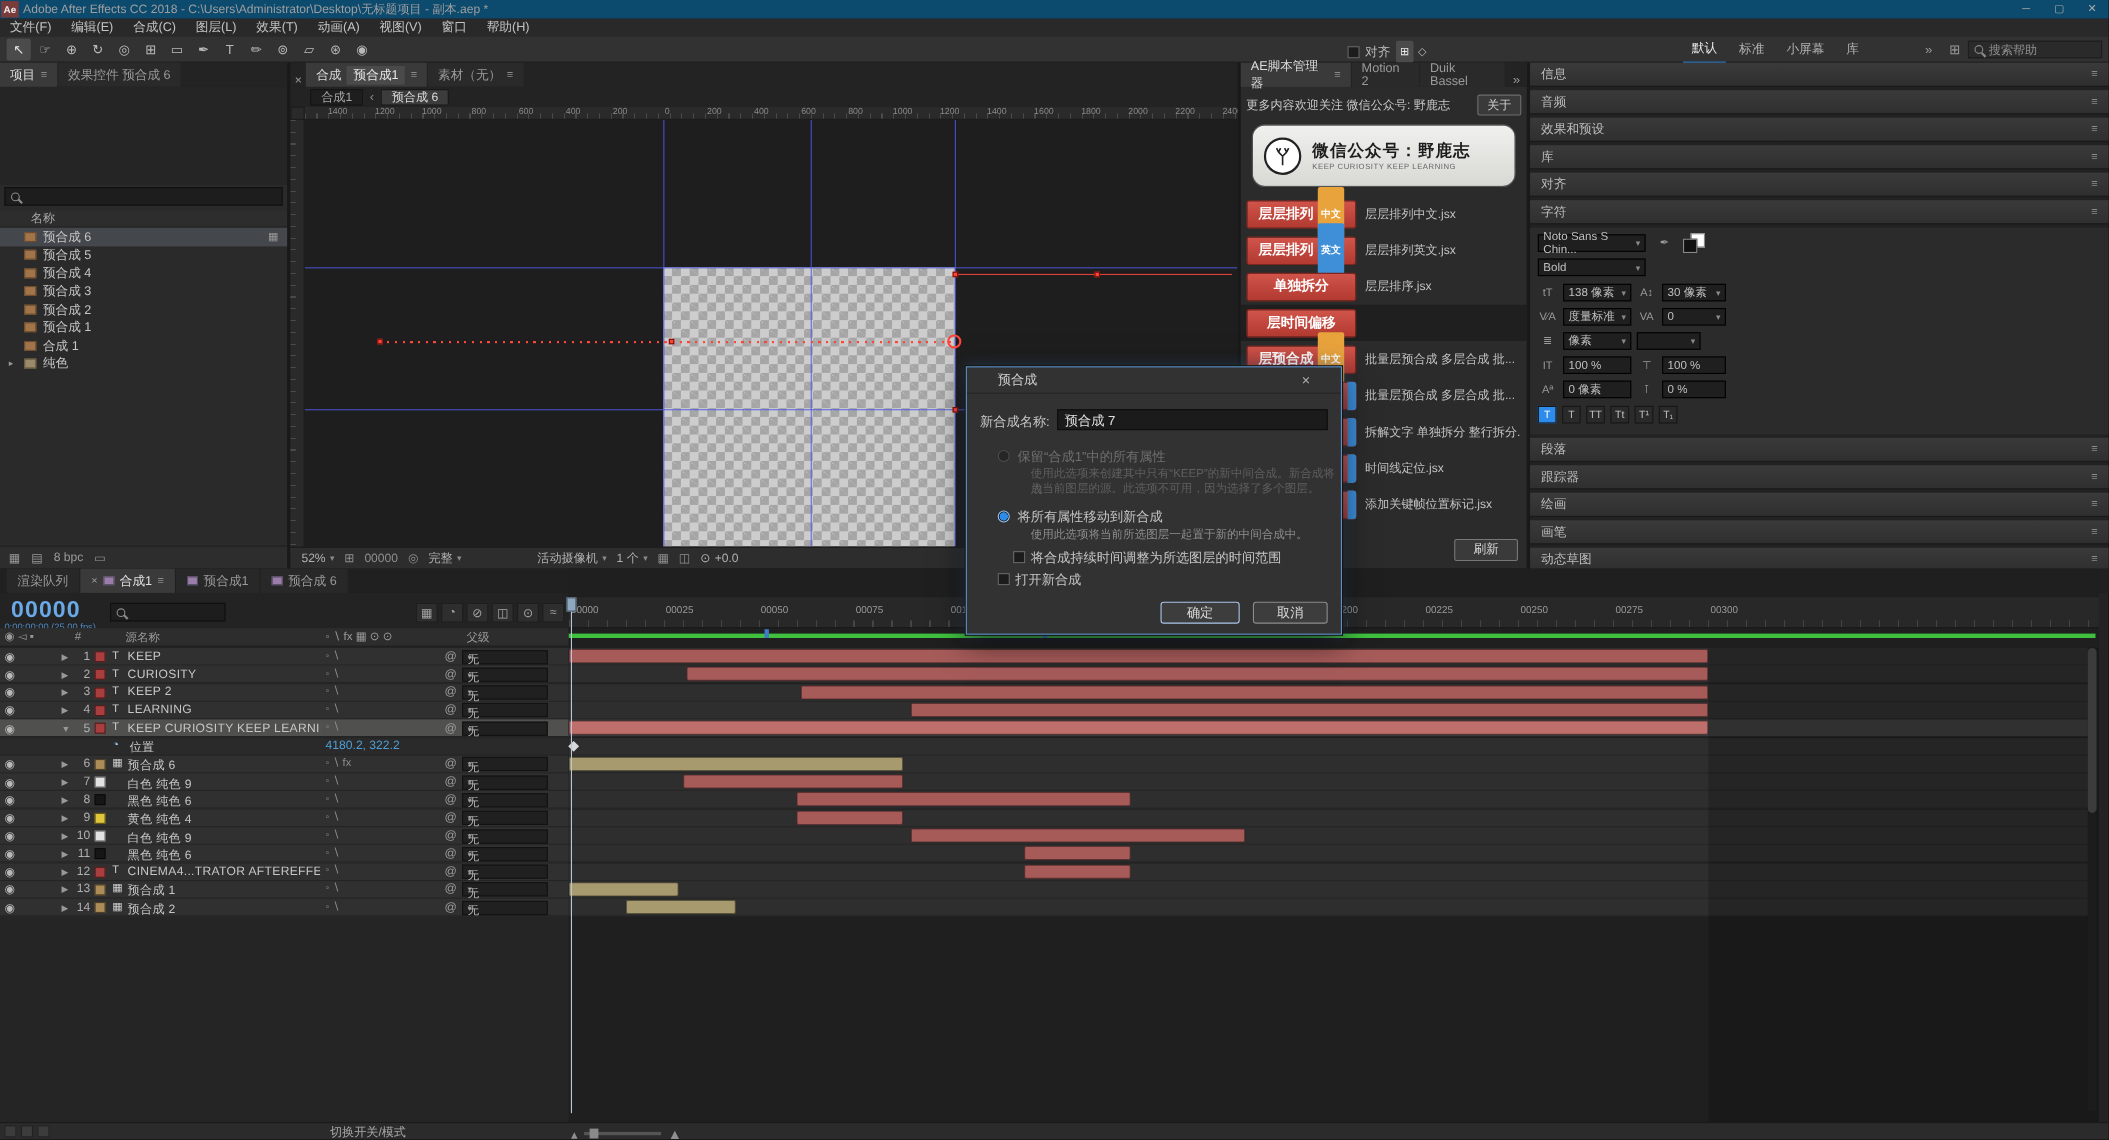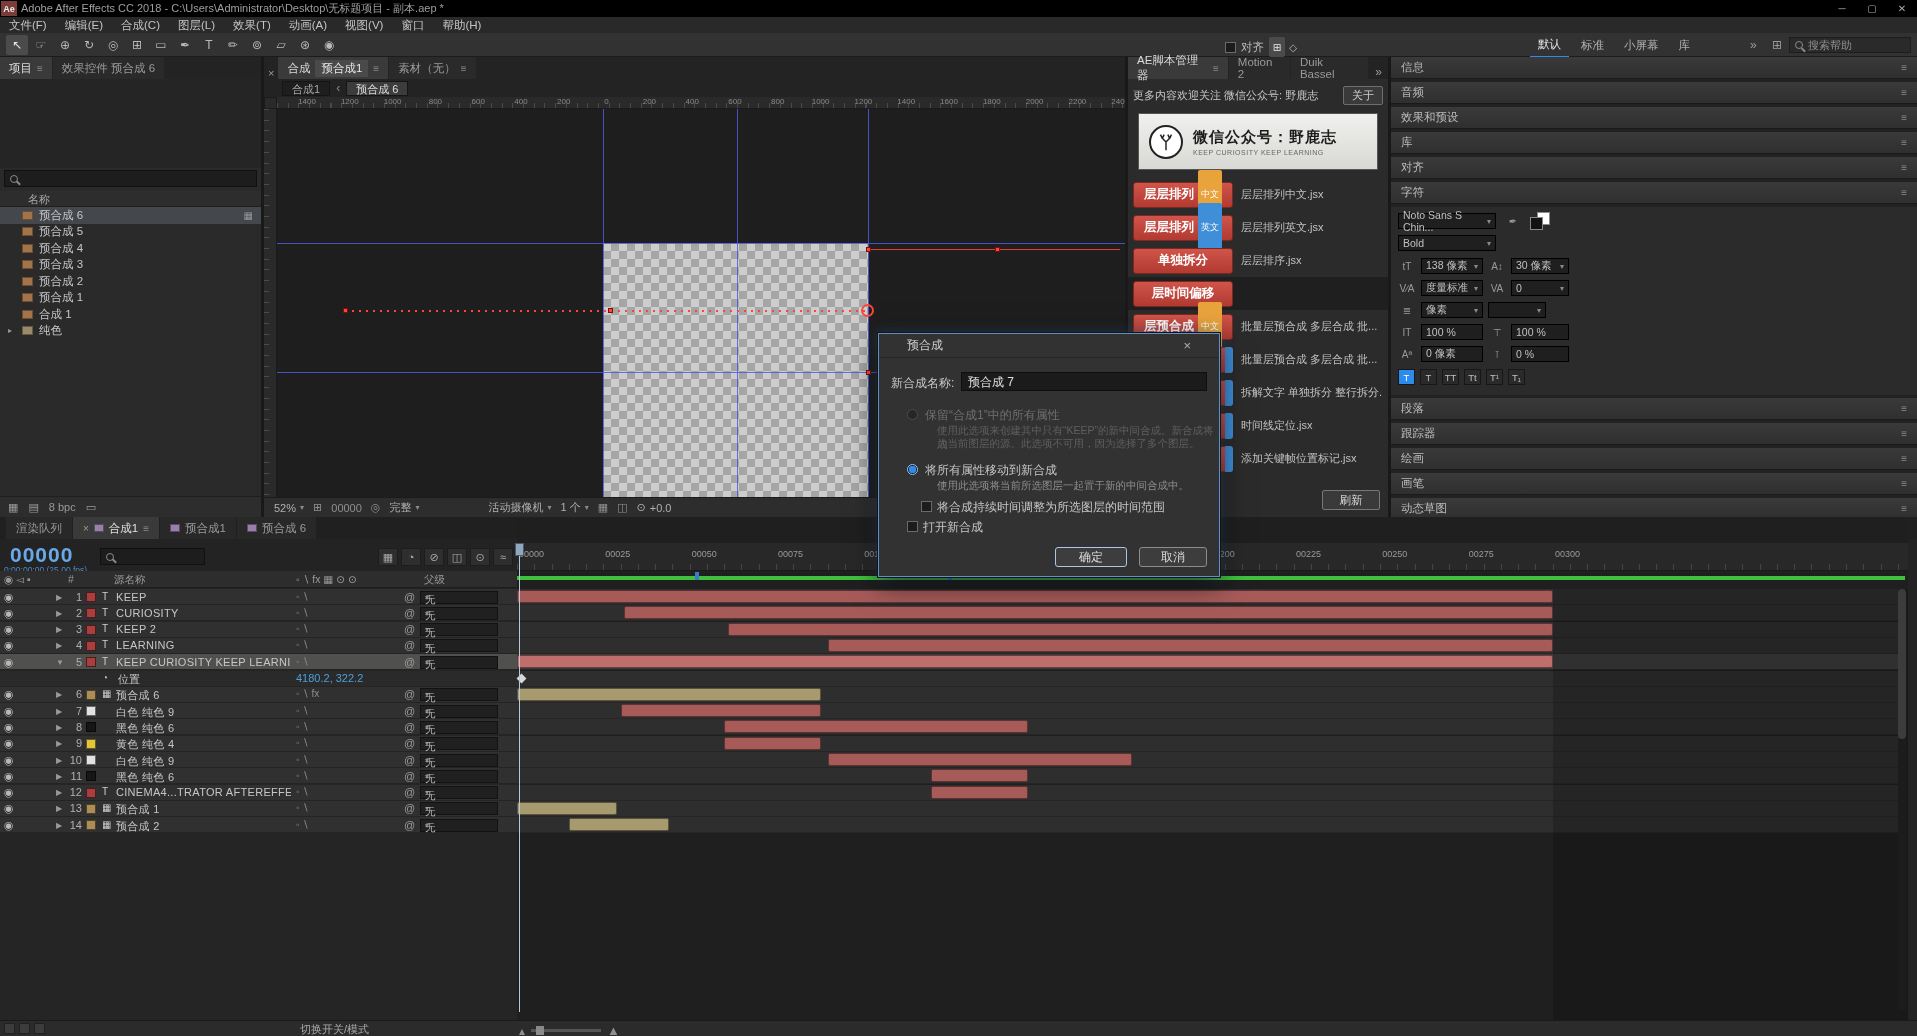--- a/index.html
+++ b/index.html
@@ -1,21 +1,21 @@
 <!DOCTYPE html>
 <html><head>
 <meta charset="utf-8">
 <style>
   *{margin:0;padding:0;box-sizing:border-box}
   body{background:#000}
   #root{position:relative;width:1917px;height:1036px;overflow:hidden;background:#191919;
         font-family:"Liberation Sans","DejaVu Sans",sans-serif;color:#c8c8c8;font-size:12px}
   .abs{position:absolute}
   
-  #titlebar{position:absolute;left:0;top:0;width:1917px;height:17px;background:#000000;display:flex;align-items:center}
+  #titlebar{position:absolute;left:0;top:0;width:1917px;height:17px;background:#0c4a6e;display:flex;align-items:center}
   #app-badge{width:16px;height:15px;background:#7a3b3b;color:#eee;font-size:9px;font-weight:bold;
              display:flex;align-items:center;justify-content:center;margin:0 4px 0 1px}
   #win-title{color:#9f9f9f;font-size:11px}
   #win-controls{margin-left:auto;display:flex}
   #win-controls span{width:30px;text-align:center;color:#aaa;font-size:10px;line-height:17px}
   #menubar{position:absolute;left:0;top:17px;width:1917px;height:16px;background:#292929;display:flex;align-items:center}
   #menu-items{display:flex}
   .menu-item{padding:0 9px;font-size:11.5px;color:#c4c4c4;line-height:16px}
   #toolbar{position:absolute;left:0;top:33px;width:1917px;height:24px;background:#323232;border-bottom:1px solid #1c1c1c}
   #tools{position:absolute;left:6px;top:2px;display:flex;gap:2px}
@@ -83,32 +83,32 @@
   #cp-bottom{position:absolute;left:0;bottom:0;right:0;height:20px;background:#2d2d2d;border-top:1px solid #1b1b1b;
       display:flex;align-items:center;gap:9px;padding:0 10px;color:#9c9c9c;font-size:11px}
   .mini-sel{display:flex;align-items:center;gap:4px;color:#b0b0b0}
   .mini-sel .ham{font-size:8px}
   .cp-ico{color:#8f8f8f;font-size:11px}
   
   #script-panel{position:absolute;left:1128px;top:57px;width:260px;height:460px;background:#2b2b2b}
   #sp-promo{position:absolute;left:5px;top:27px;right:5px;height:22px;display:flex;align-items:center;color:#c8c8c8;font-size:11px}
   #about-btn{margin-left:auto;background:#3a3a3a;border:1px solid #6e6e6e;border-radius:2px;color:#d0d0d0;font-size:11px;padding:1px 8px}
   #sp-banner{position:absolute;left:10px;top:56px;width:240px;height:57px;background:linear-gradient(#f0f0ee,#d8d8d4);
-      border:1px solid #555;border-radius:0;display:flex;align-items:center;gap:10px;padding:0 10px}
+      border:1px solid #555;border-radius:12px;display:flex;align-items:center;gap:10px;padding:0 10px}
   .deer-circle{width:34px;height:34px;border:2px solid #222;border-radius:50%;background:#fff;flex:none;
       display:flex;align-items:center;justify-content:center}
   #sp-banner .txt b{display:block;color:#1c1c1c;font-size:15px;letter-spacing:1px}
   #sp-banner .txt i{display:block;color:#666;font-size:7px;font-style:normal;letter-spacing:.5px;margin-top:2px}
   #script-rows{position:absolute;left:0;top:121px;right:0}
   .script-row{height:33px;display:flex;align-items:center;padding:0 6px 0 5px}
   .script-row.sel{background:#1f1f1f}
   .script-btn{position:relative;width:100px;height:26px;background:linear-gradient(#d0544a,#b23a31);border:1px solid #7e2720;
       border-radius:3px;color:#fff;font-size:12.5px;font-weight:bold;display:flex;align-items:center;justify-content:center;gap:4px;flex:none}
   .script-btn.hid::after{content:"";position:absolute;right:-1px;top:-1px;bottom:-1px;width:8px;background:#3e8ed8;border-radius:0 3px 3px 0}
-  .badge{font-size:9px;font-weight:normal;border-radius:2px;padding:18px 3px}
+  .badge{font-size:9px;font-weight:bold;border-radius:2px;padding:18px 3px}
   .badge-cn{background:#e8a33d;color:#fff}
   .badge-en{background:#3e8ed8;color:#fff}
   .script-file{margin-left:8px;color:#c2c2c2;font-size:11px;white-space:nowrap;overflow:hidden}
   #refresh-btn{position:absolute;right:8px;top:433px;width:58px;height:20px;background:#3a3a3a;border:1px solid #777;
       border-radius:2px;color:#d8d8d8;font-size:11.5px;text-align:center;line-height:18px}
   
   #right-dock{position:absolute;left:1391px;top:57px;width:526px;height:460px;background:#222}
   .dock-bar{position:relative;height:22px;background:linear-gradient(#3a3a3a,#2f2f2f);border-bottom:1px solid #1a1a1a;
       display:flex;align-items:center;padding:0 10px;color:#bdbdbd;font-size:11.5px;margin-bottom:3px}
   .dock-bar .ham{margin-left:auto}

